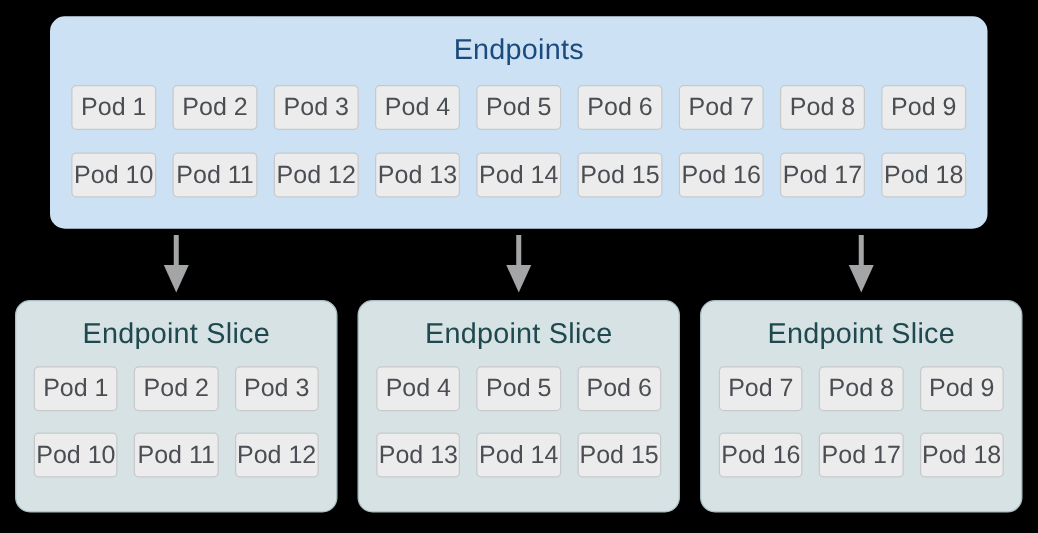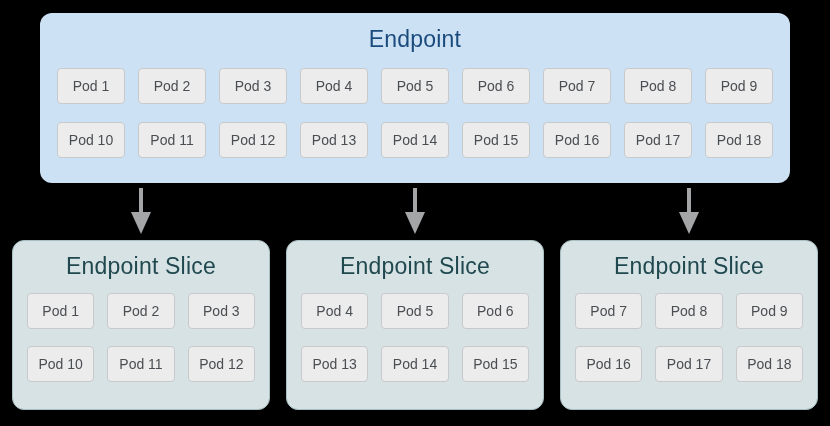--- a/index.html
+++ b/index.html
@@ -55,21 +55,21 @@
 
   
   .pod {
     height: 36px;
     background: var(--pod-fill);
     border: 1px solid var(--pod-border);
     border-radius: 4px;
     display: flex;
     align-items: center;
     justify-content: center;
-    font-size: 14px;
+    font-size: 20px;
     color: var(--pod-text);
     white-space: nowrap;
   }
 
   
   .arrow {
     position: absolute;
     top: 188px;
     width: 22px; height: 46px;
     transform: translateX(-50%);
@@ -101,21 +101,21 @@
     column-gap: 13px;
     row-gap: 17px;
   }
 </style>
 </head>
 <body>
 
 <div class="canvas">
 
   <div class="endpoints-box">
-    <div class="endpoints-title">Endpoint</div>
+    <div class="endpoints-title">Endpoints</div>
     <div class="endpoints-grid">
         <div class="pod">Pod 1</div>
         <div class="pod">Pod 2</div>
         <div class="pod">Pod 3</div>
         <div class="pod">Pod 4</div>
         <div class="pod">Pod 5</div>
         <div class="pod">Pod 6</div>
         <div class="pod">Pod 7</div>
         <div class="pod">Pod 8</div>
         <div class="pod">Pod 9</div>

